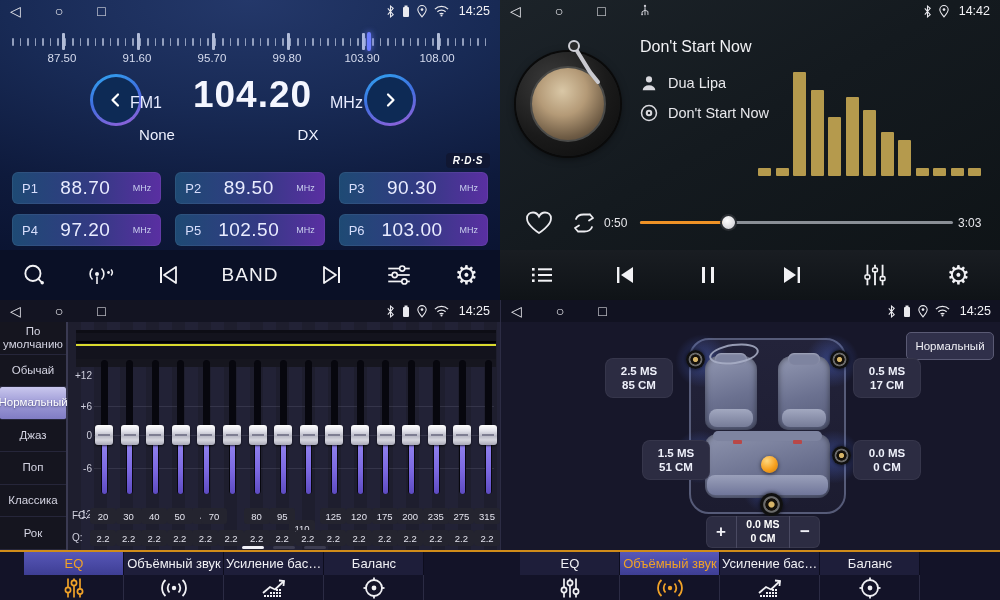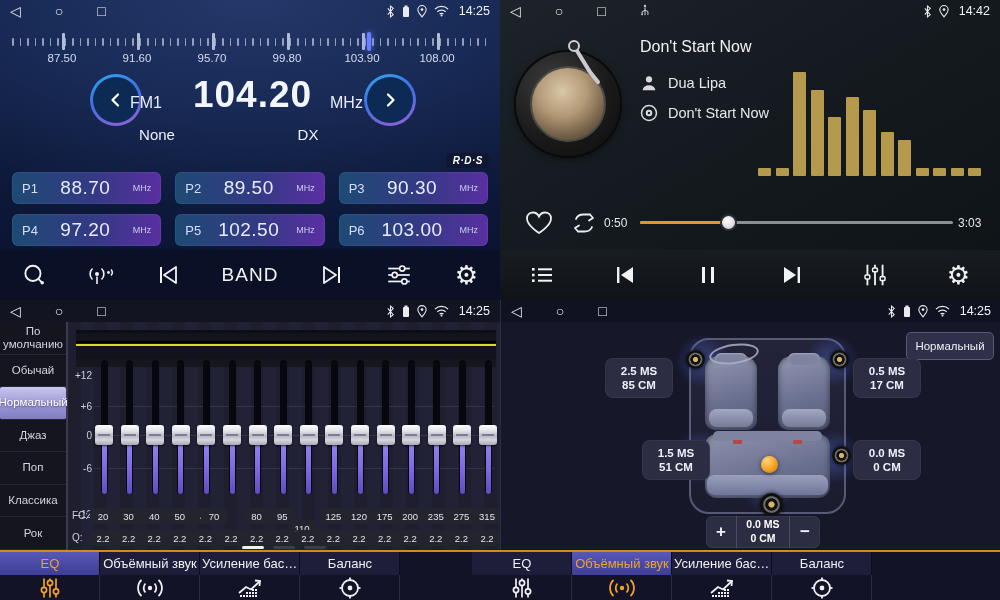--- a/index.html
+++ b/index.html
@@ -149,21 +149,21 @@
   .center-ctl{position:absolute;left:205px;top:216px;width:114px;height:32px;background:#2c2c42;
     border-radius:6px;display:flex;align-items:stretch;box-shadow:inset 0 0 0 1px rgba(255,255,255,.06);}
   .cc-btn{width:30px;display:flex;align-items:center;justify-content:center;font-size:17px;font-weight:700;
     color:#f0f0f6;cursor:pointer;}
   .cc-val{flex:1;display:flex;flex-direction:column;align-items:center;justify-content:center;
     border-left:1px solid #4a4a62;border-right:1px solid #4a4a62;font-size:10.5px;font-weight:700;line-height:1.3;}
 
   
   .tabbar{position:absolute;left:0;top:550px;width:1000px;height:50px;border-top:2px solid #d08c1a;
     box-sizing:border-box;display:flex;background:#131328;}
-  .tabhalf{width:472px;display:flex;flex-wrap:wrap;}
+  .tabhalf{width:472px;display:flex;flex-wrap:wrap;padding-left:24px;}
   .tab{width:100px;cursor:pointer;}
   .tab .t-label{height:23px;line-height:23px;text-align:center;font-size:13px;color:#f0f0f4;
     background:#1e1e3a;box-shadow:inset -1px 0 0 #0d0d1e;white-space:nowrap;overflow:hidden;
     text-overflow:ellipsis;padding:0 2px;box-sizing:border-box;}
   .tab.active .t-label{background:linear-gradient(180deg,#5757b8,#3e3e94);color:#f0a228;}
   .tab .t-icon{height:25px;display:flex;align-items:center;justify-content:center;background:#131328;
     box-shadow:inset -1px 0 0 rgba(90,90,120,.35);}
   .tab.active .t-icon svg{stroke:#f0a228;}
   .tab.active .t-icon svg .fillpart{fill:#f0a228;}
   .t-icon svg{stroke:#f0f0f4;}

